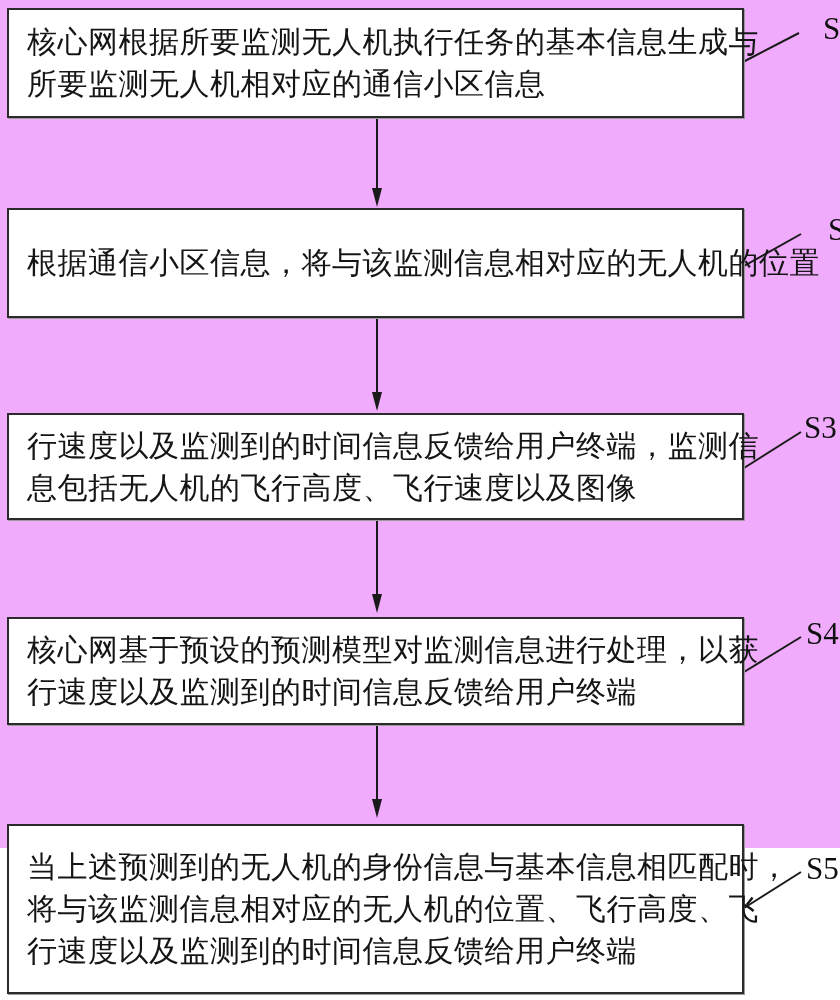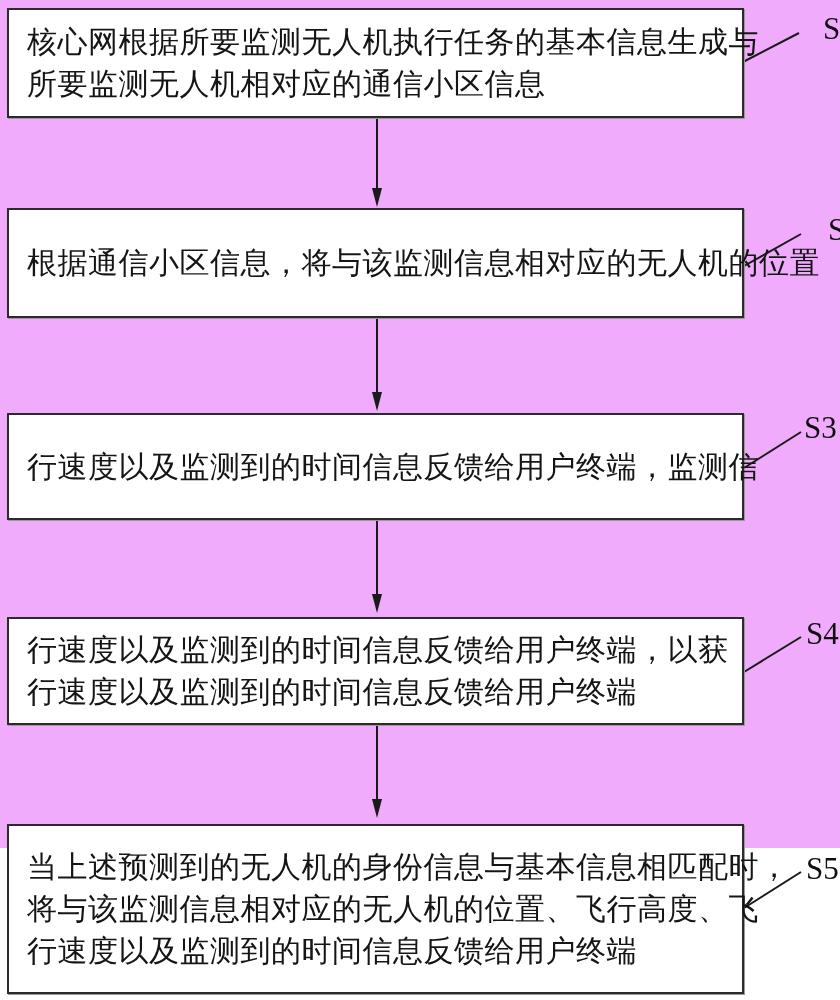--- a/index.html
+++ b/index.html
@@ -91,24 +91,25 @@
     <div class="step-line">核心网根据所要监测无人机执行任务的基本信息生成与</div>
     <div class="step-line">所要监测无人机相对应的通信小区信息</div>
   </div>
 
   <div class="step-box" style="top:208px; height:110px;">
     <div class="step-line">根据通信小区信息，将与该监测信息相对应的无人机的位置</div>
   </div>
 
   <div class="step-box" style="top:413px; height:107px;">
     <div class="step-line">行速度以及监测到的时间信息反馈给用户终端，监测信</div>
+    <div class="step-line">息包括无人机的飞行高度、飞行速度以及图像</div>
   </div>
 
   <div class="step-box" style="top:617px; height:108px;">
-    <div class="step-line">行速度以及监测到的时间信息反馈给用户终端，以获</div>
+    <div class="step-line">核心网基于预设的预测模型对监测信息进行处理，以获</div>
     <div class="step-line">行速度以及监测到的时间信息反馈给用户终端</div>
   </div>
 
   <div class="step-box" style="top:824px; height:170px;">
     <div class="step-line">当上述预测到的无人机的身份信息与基本信息相匹配时，</div>
     <div class="step-line">将与该监测信息相对应的无人机的位置、飞行高度、飞</div>
     <div class="step-line">行速度以及监测到的时间信息反馈给用户终端</div>
   </div>
 
   <div class="step-label" style="left:823px; top:13px;">S1</div>

